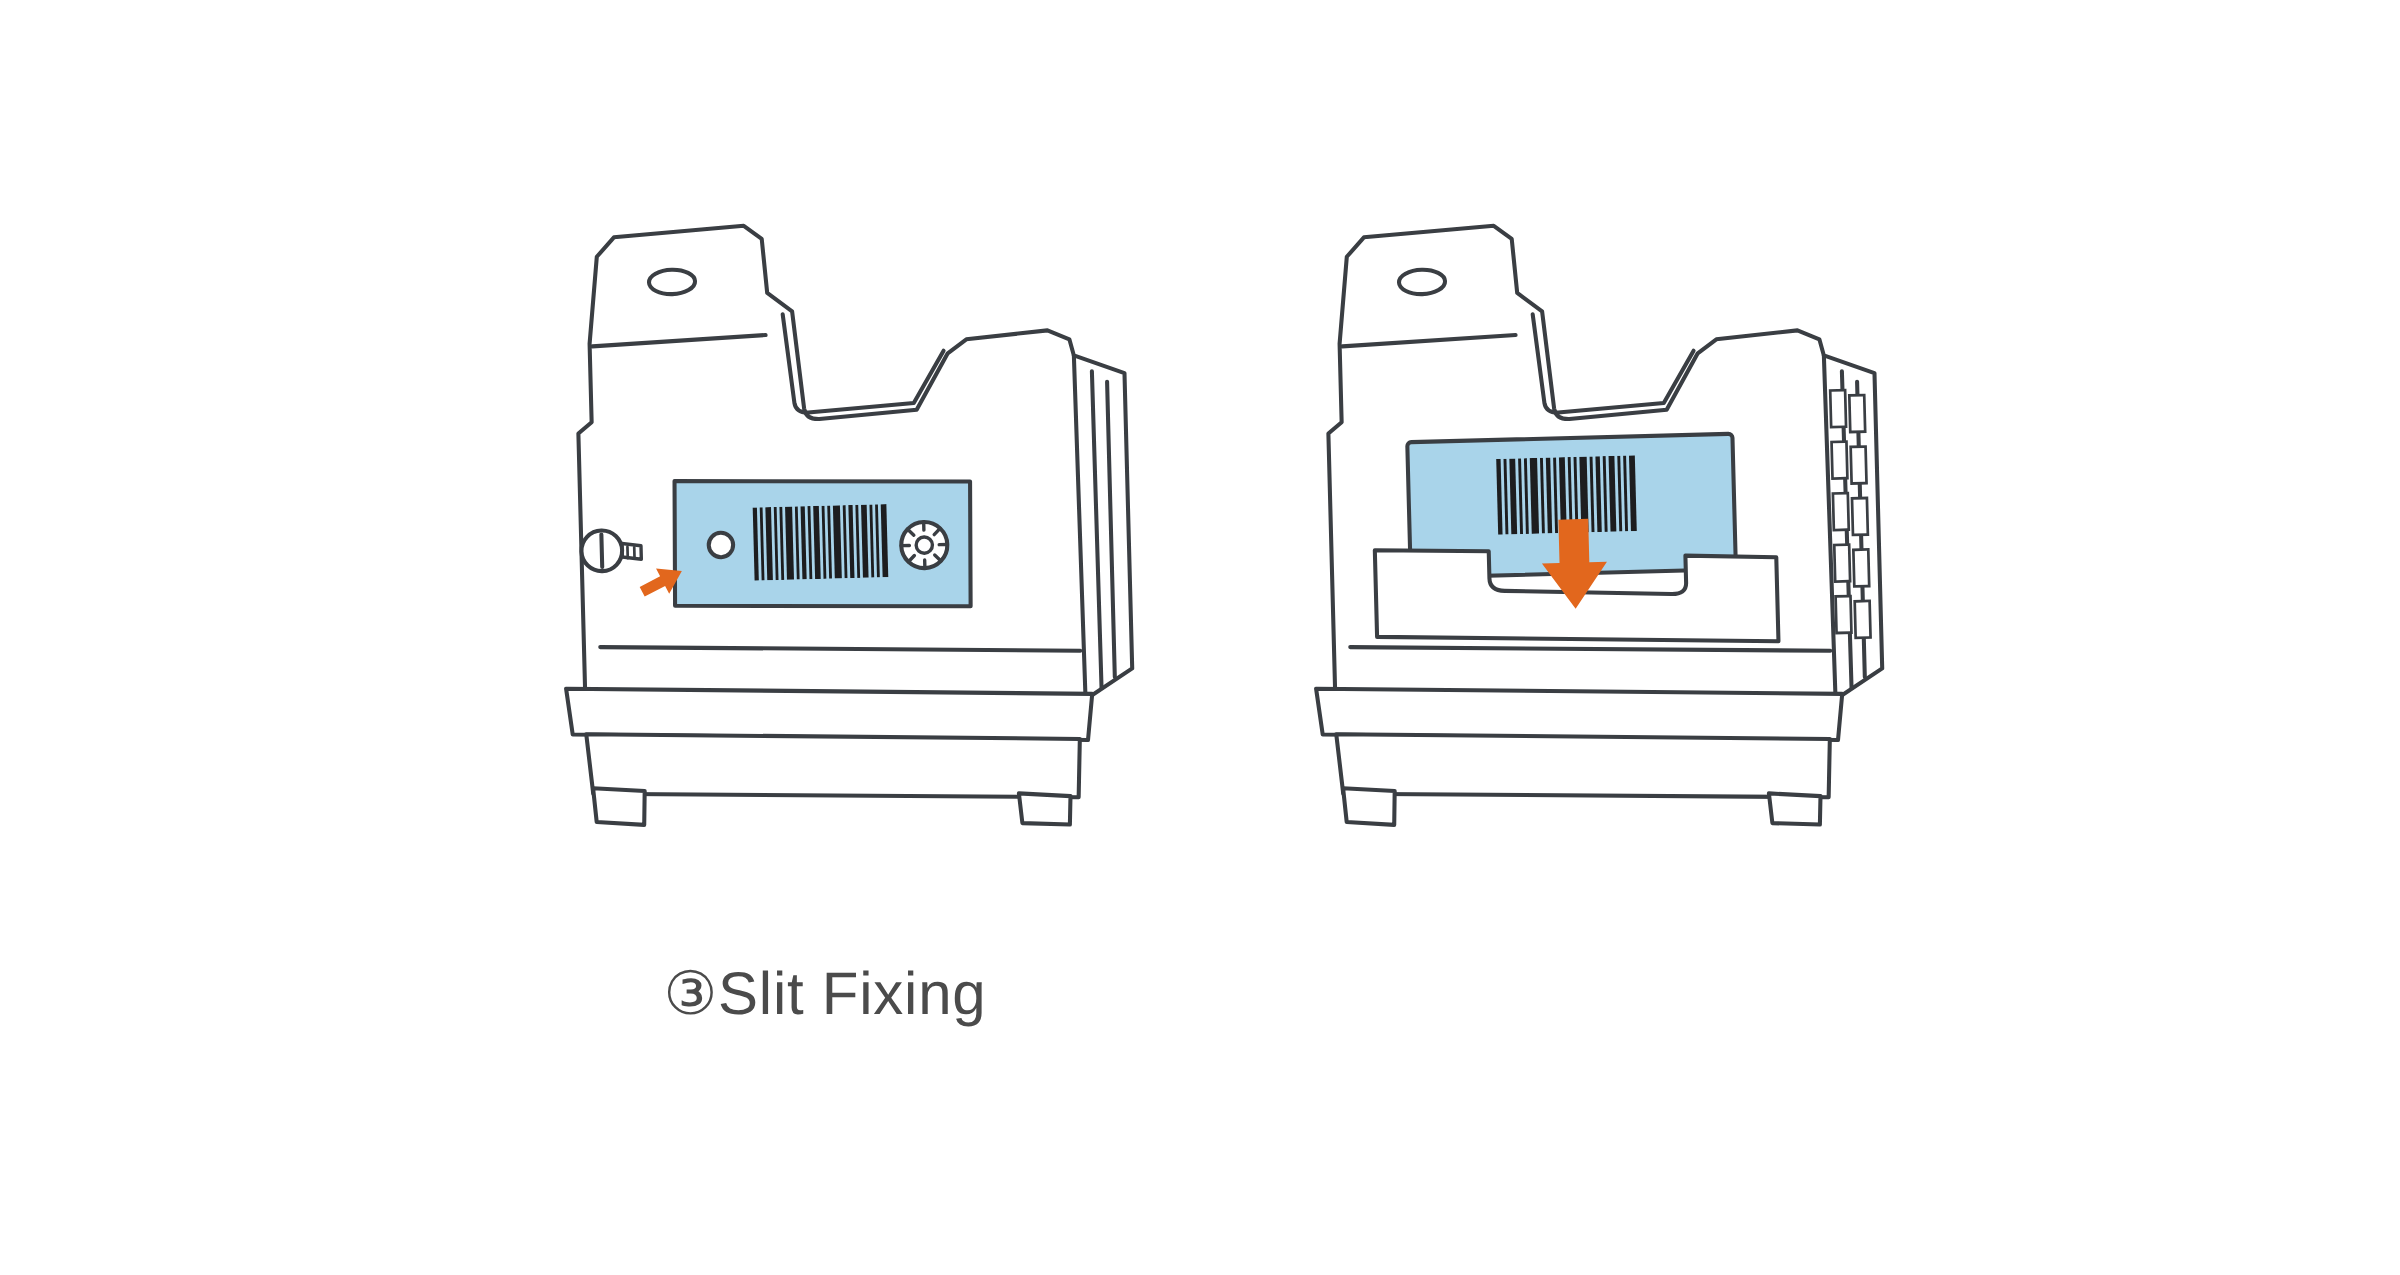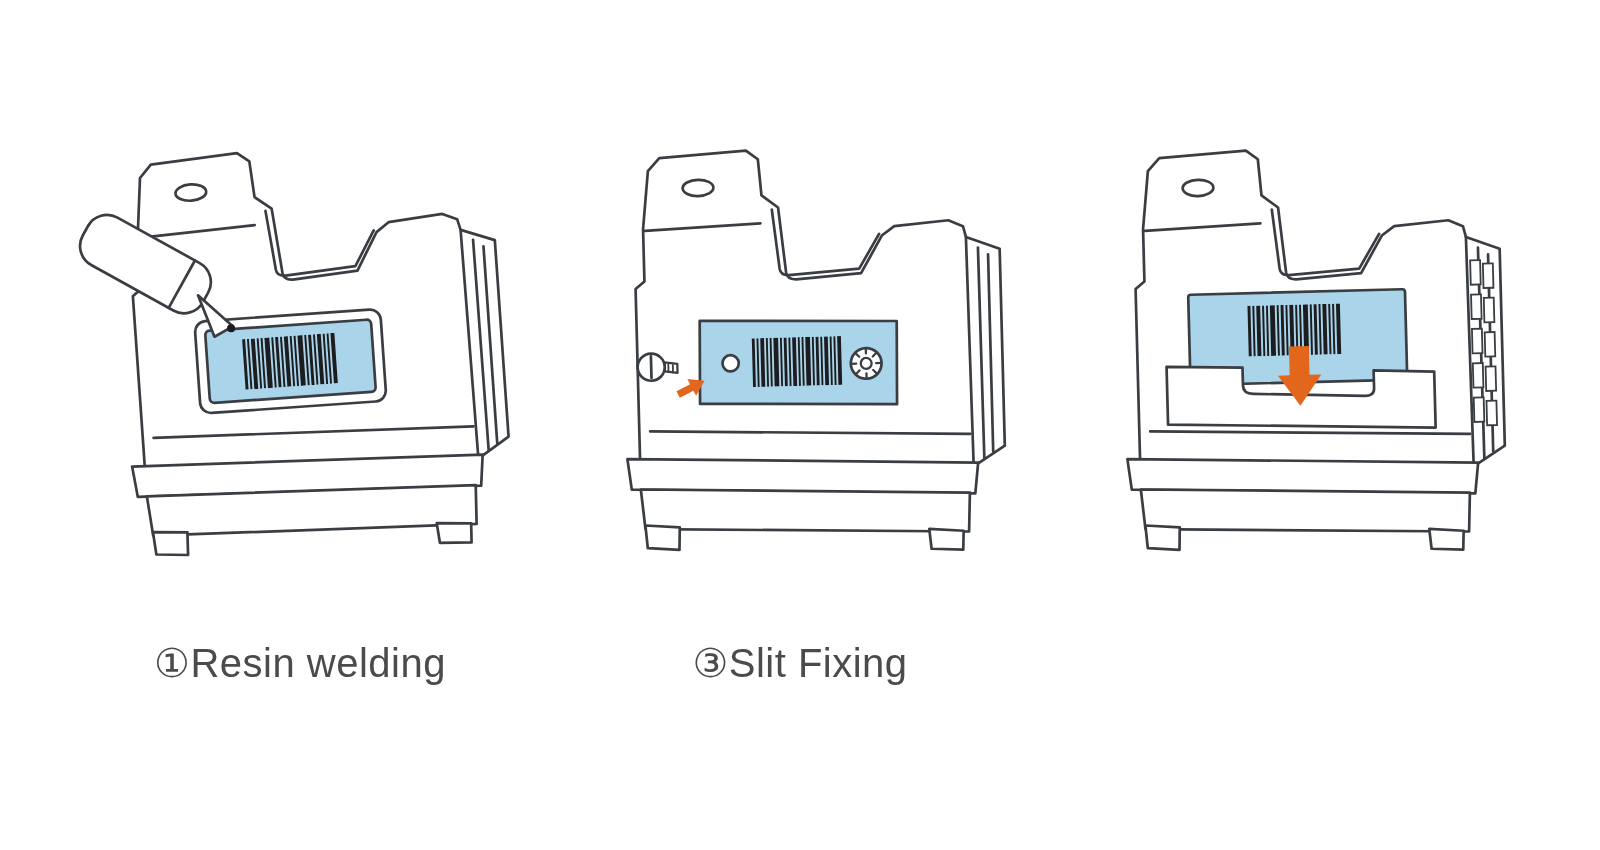--- a/index.html
+++ b/index.html
@@ -67,39 +67,20 @@
             <rect x="83" y="0" width="2" height="52"></rect>
           <rect x="87" y="0" width="2" height="52"></rect>
             <rect x="91" y="0" width="4" height="52"></rect>
         </g>
       </symbol>
     </defs>
   </svg>
 
   <div class="diagram-row">
 
-    <figure class="step">
-      <svg class="illus" viewBox="0 0 520 580" role="img">
-        <g transform="rotate(-4 260 340)">
-          <use href="#crate-body"></use>
-          <g>
-            <rect x="146" y="295" width="206" height="102" rx="12" fill="#fff" stroke="var(--line)" stroke-width="3"></rect>
-            <rect x="157" y="306" width="184" height="80" rx="5" fill="var(--label-blue)" stroke="var(--line)" stroke-width="3"></rect>
-            <use href="#barcode" x="194" y="318" width="110" height="56"></use>
-          </g>
-          <g stroke="var(--line)" stroke-width="3" stroke-linejoin="round" stroke-linecap="round">
-            <rect x="-66" y="-30" width="152" height="60" rx="24" fill="#fff" transform="translate(88,222) rotate(33)"></rect>
-            <path d="M56,-30 L56,30" transform="translate(88,222) rotate(33)" fill="none"></path>
-            <path d="M152,266 L188,303 L167,313 Z" fill="#fff"></path>
-            <circle cx="186" cy="305" r="4.5" fill="var(--ink)" stroke="none"></circle>
-          </g>
-        </g>
-      </svg>
-      <figcaption class="caption">①Resin welding</figcaption>
-    </figure>
 
     <figure class="step">
       <svg class="illus" viewBox="0 0 520 580" role="img">
         <g transform="rotate(-1.5 260 340)">
           <use href="#crate-body"></use>
           <g>
             <path d="M150,299 L368,305 L366,397 L148,391 Z" fill="var(--label-blue)" stroke="var(--line)" stroke-width="3" stroke-linejoin="round"></path>
             <circle cx="183" cy="347" r="9" fill="#fff" stroke="var(--line)" stroke-width="3"></circle>
             <use href="#barcode" x="205" y="320" width="104" height="54"></use>
             <g stroke="var(--line)" stroke-width="3" stroke-linecap="round">

